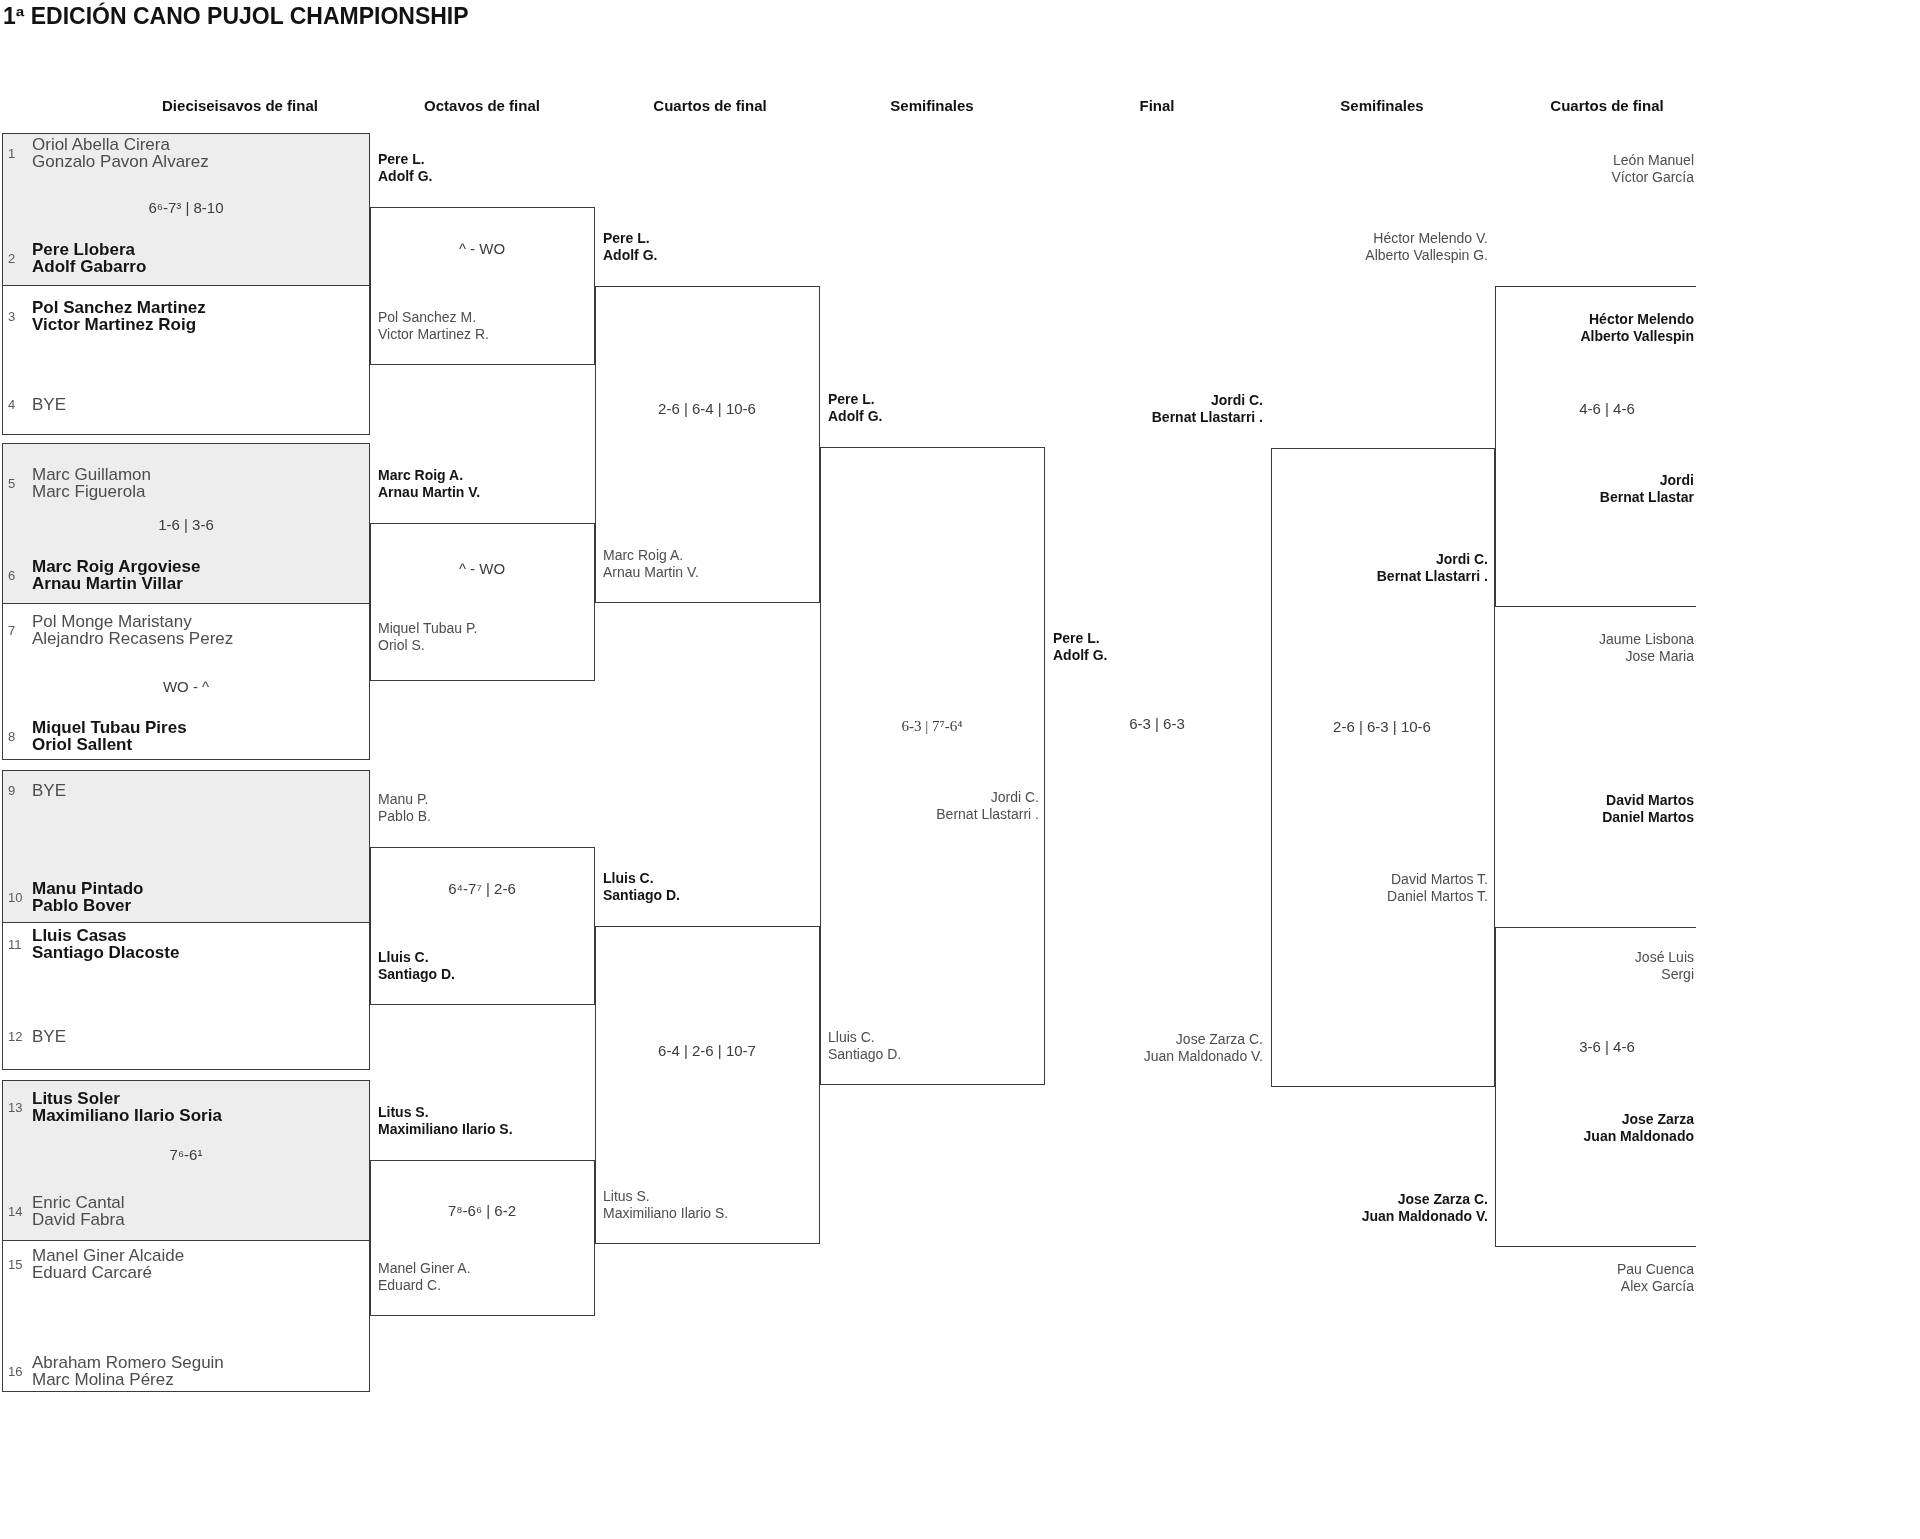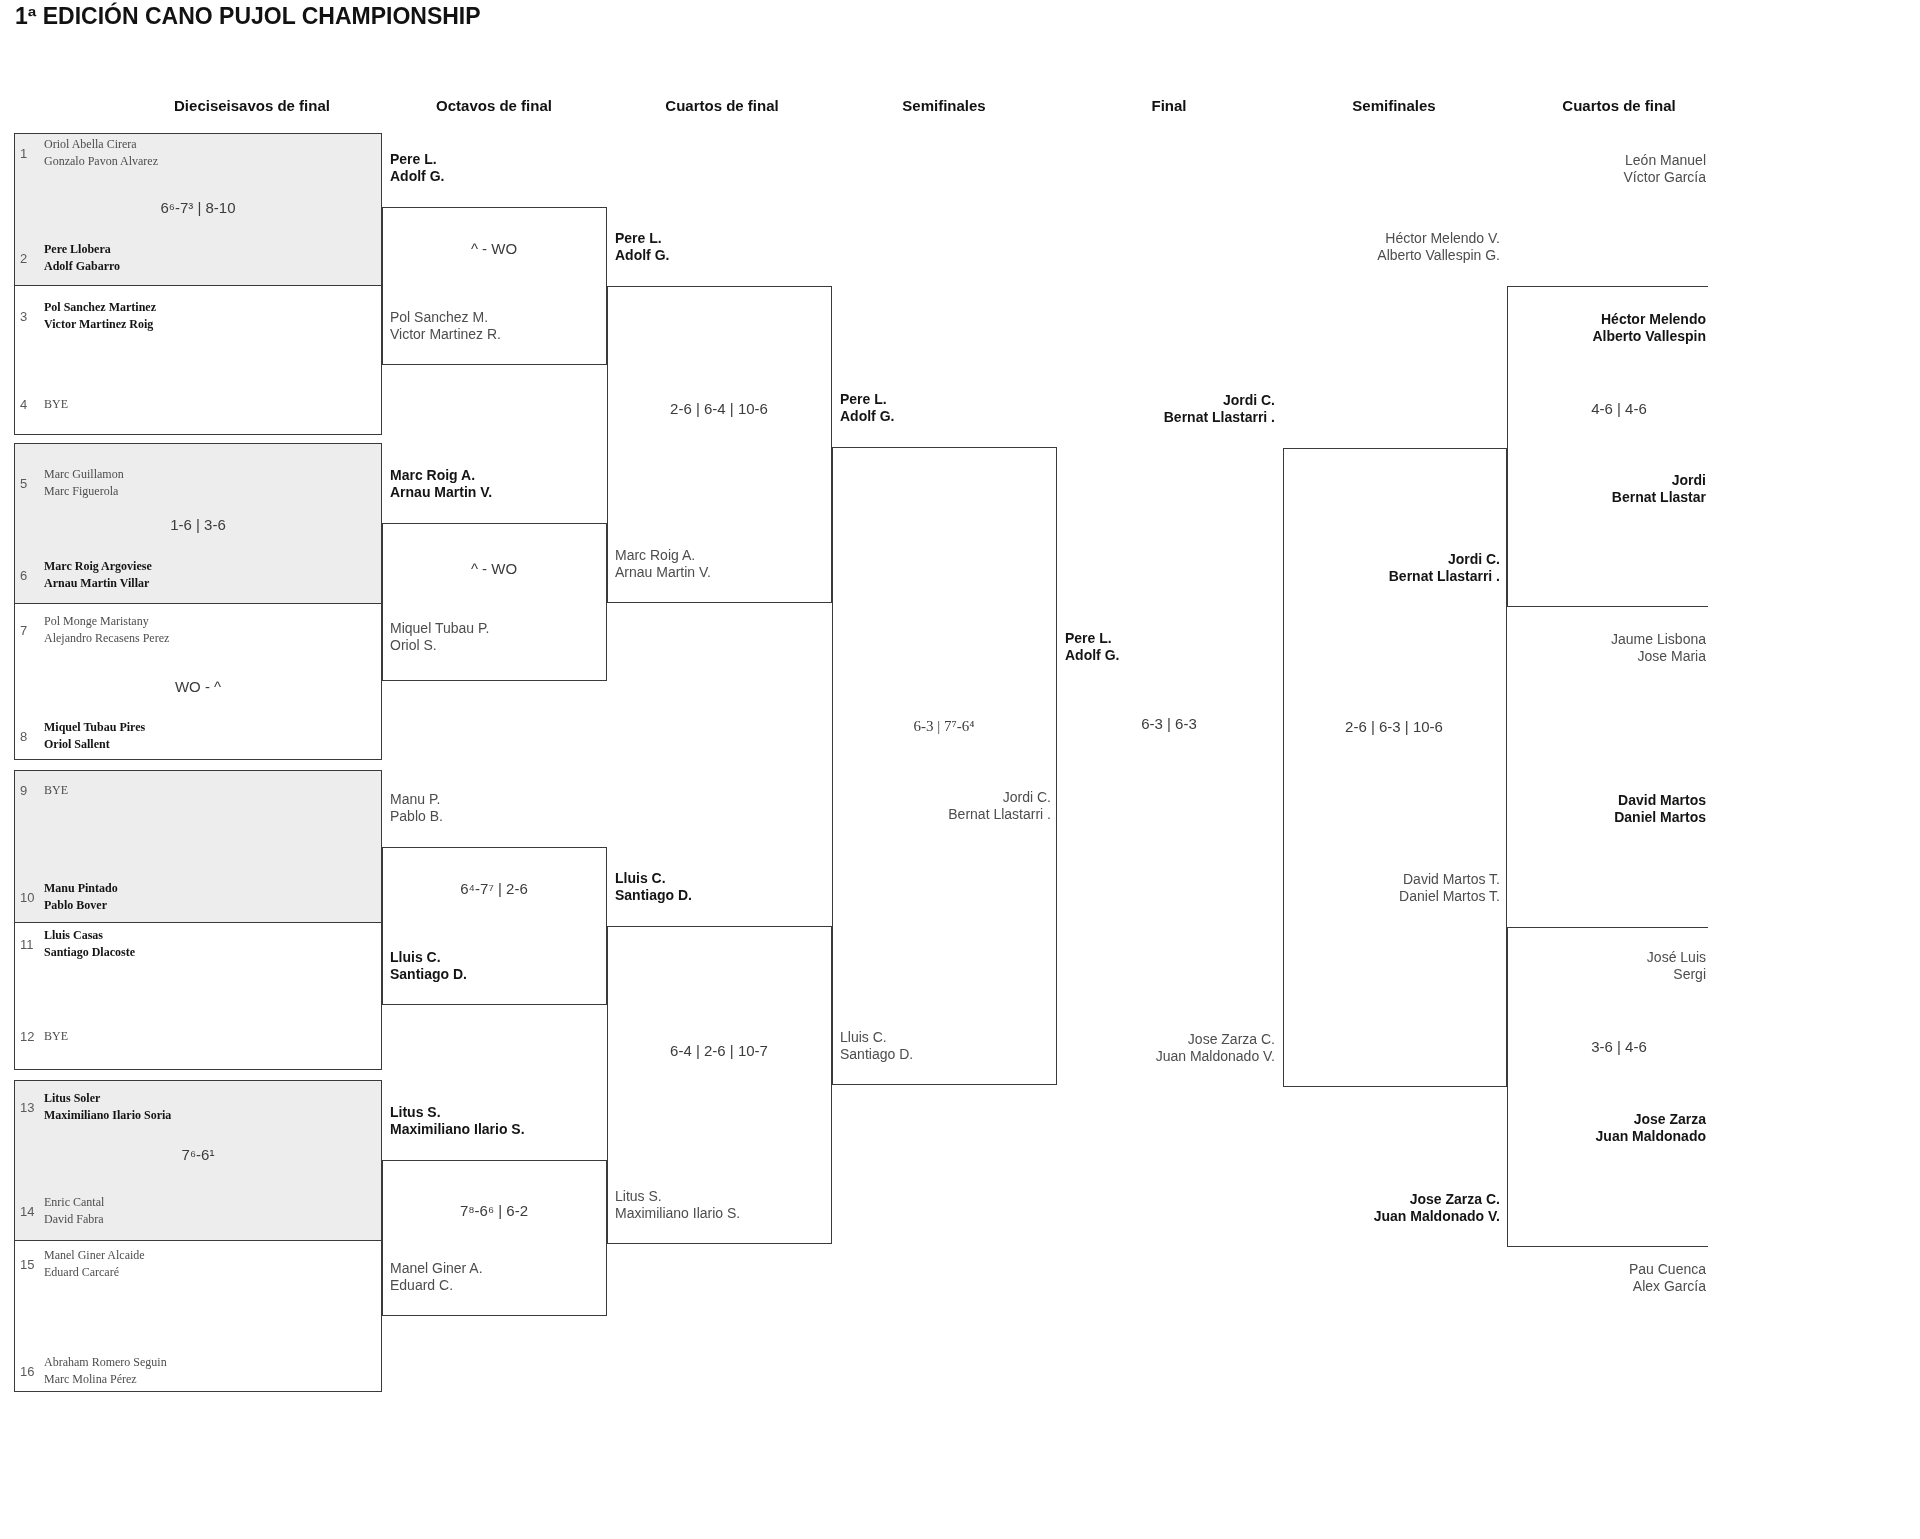--- a/index.html
+++ b/index.html
@@ -1,27 +1,27 @@
 <!DOCTYPE html>
 <html><head>
 <meta charset="utf-8">
 <style>
   html,body{margin:0;padding:0;background:#fff;}
   #canvas{position:relative;width:1696px;height:1539px;background:#fff;overflow:hidden;
-          font-family:"Liberation Sans",sans-serif;color:#161616;margin-left:12px;}
+          font-family:"Liberation Sans",sans-serif;color:#161616;}
   .abs{position:absolute;}
   .title{font-size:23px;font-weight:700;line-height:28px;color:#121212;white-space:nowrap;}
   .colh{position:absolute;top:97px;transform:translateX(-50%);font-size:15px;font-weight:700;
         color:#121212;white-space:nowrap;}
   .grp{position:absolute;left:2px;width:368px;border:1px solid #3a3a3a;box-sizing:border-box;background:#fff;}
   .grp-top{position:absolute;left:0;top:0;right:0;background:#ededed;border-bottom:1px solid #3a3a3a;box-sizing:border-box;}
   .box{position:absolute;border:1px solid #3a3a3a;box-sizing:border-box;background:transparent;}
   .r32t{position:absolute;display:flex;align-items:center;gap:9px;}
   .num{font-size:13px;color:#5a5a5a;min-width:15px;}
-  .nm{font-size:12px;line-height:17px;font-family:Liberation Serif, serif;}
+  .nm{font-size:17px;line-height:17px;}
   .team{position:absolute;font-size:14px;line-height:17px;white-space:nowrap;}
   .team.right{text-align:right;}
   .w{font-weight:700;color:#141414;}
   .l{font-weight:400;color:#4d4d4d;}
   .score{position:absolute;transform:translateX(-50%);font-size:15px;color:#3c3c3c;white-space:nowrap;}
   .logo-text{position:absolute;font-size:46px;font-weight:700;color:#77c51e;letter-spacing:-1.5px;line-height:46px;}
   .dot{position:absolute;border-radius:50%;}
 </style>
 </head>
 <body>

